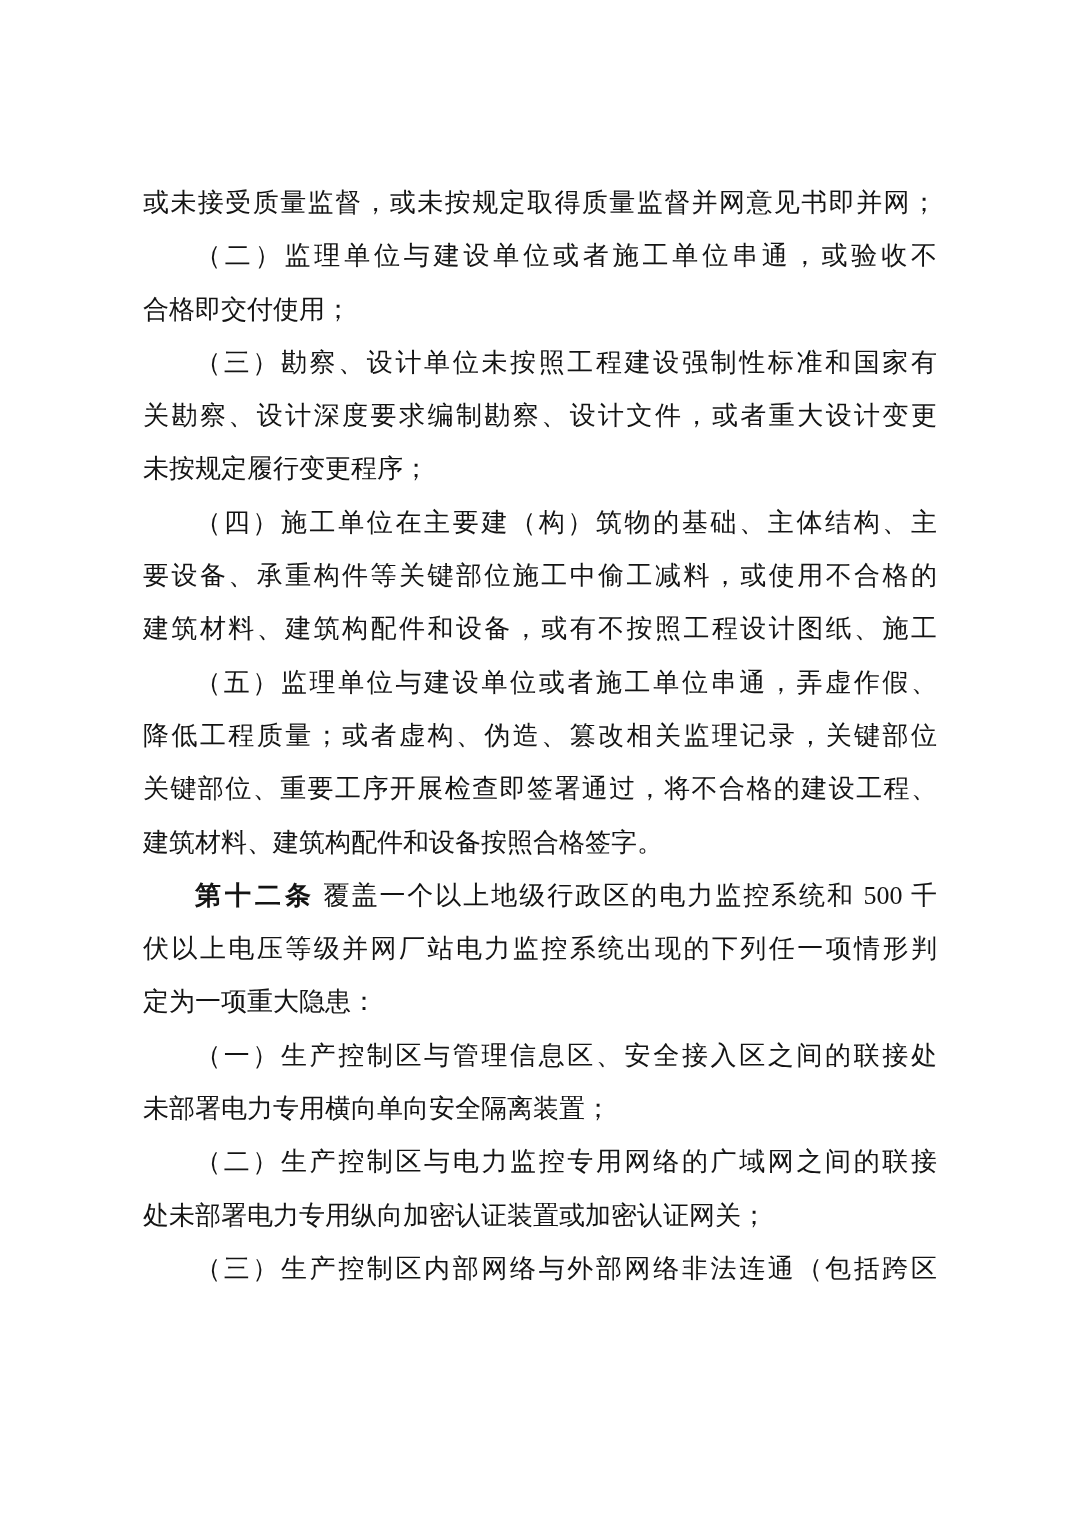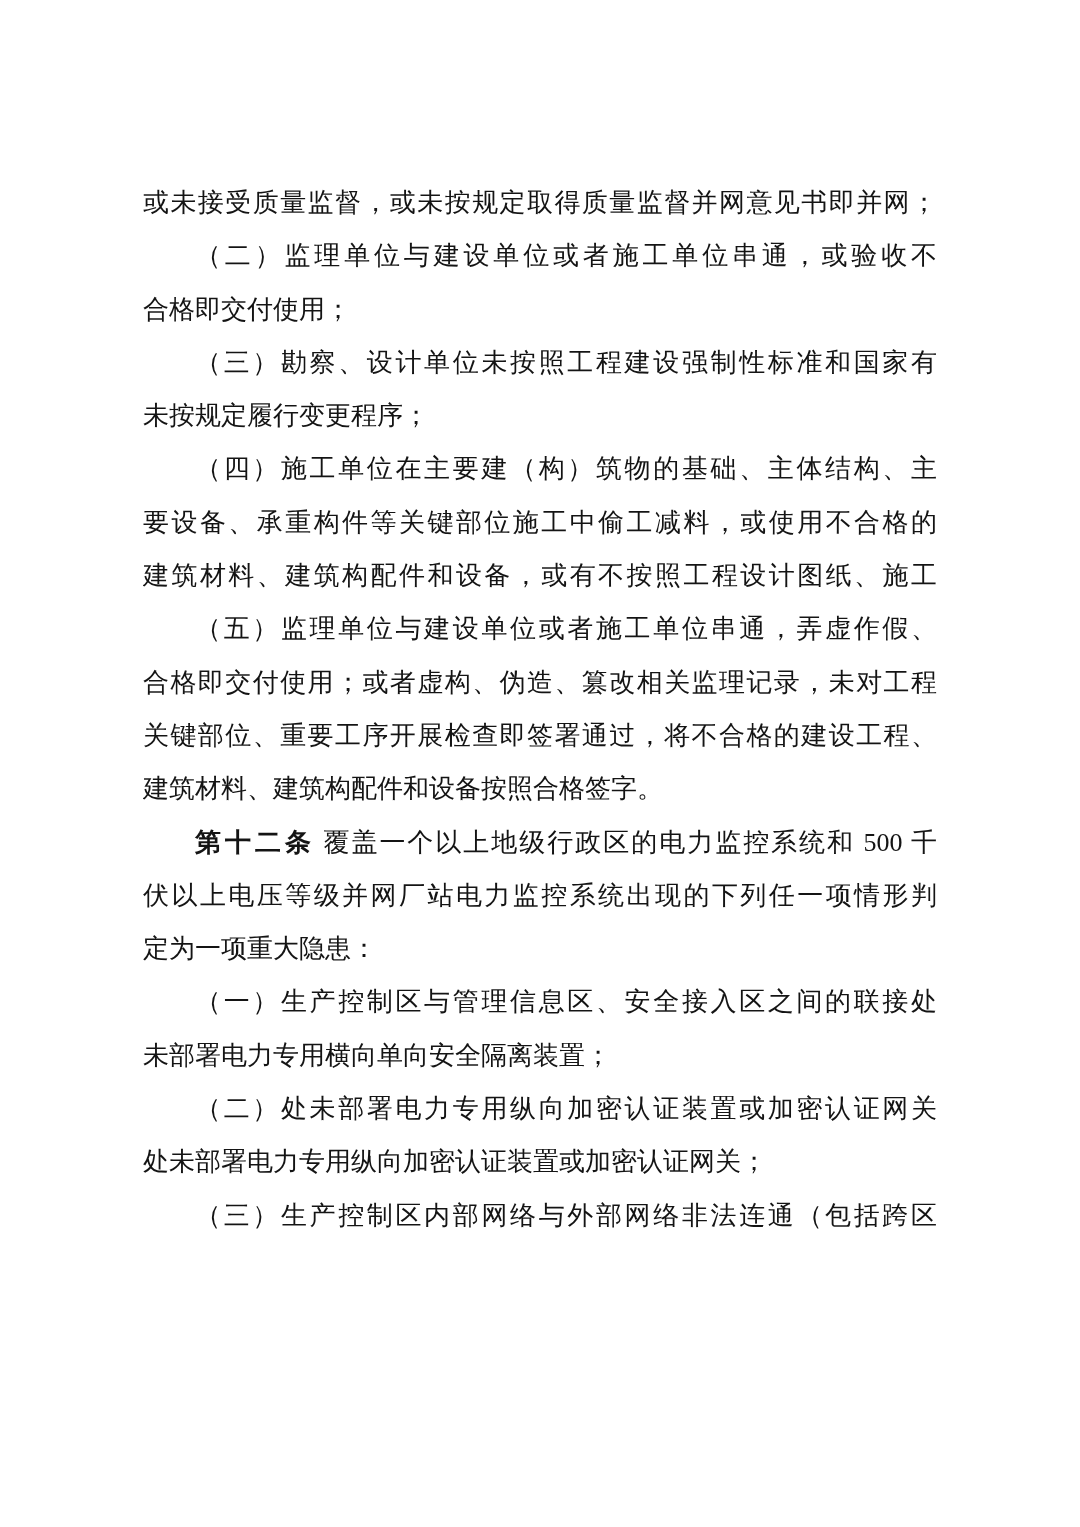--- a/index.html
+++ b/index.html
@@ -45,30 +45,31 @@
 </style>
 </head>
 <body>
 
 <div class="page">
   <div class="content">
       <div class="line">或未接受质量监督，或未按规定取得质量监督并网意见书即并网；</div>
       <div class="line indent">（二）监理单位与建设单位或者施工单位串通，或验收不</div>
       <div class="line short">合格即交付使用；</div>
       <div class="line indent">（三）勘察、设计单位未按照工程建设强制性标准和国家有</div>
+      <div class="line">关勘察、设计深度要求编制勘察、设计文件，或者重大设计变更</div>
       <div class="line short">未按规定履行变更程序；</div>
       <div class="line indent">（四）施工单位在主要建（构）筑物的基础、主体结构、主</div>
       <div class="line">要设备、承重构件等关键部位施工中偷工减料，或使用不合格的</div>
       <div class="line">建筑材料、建筑构配件和设备，或有不按照工程设计图纸、施工</div>
       <div class="line indent">（五）监理单位与建设单位或者施工单位串通，弄虚作假、</div>
-      <div class="line">合格即交付使用；或者虚构、伪造、篡改相关监理记录，未对工程</div>
+      <div class="line">降低工程质量；或者虚构、伪造、篡改相关监理记录，关键部位</div>
       <div class="line">关键部位、重要工序开展检查即签署通过，将不合格的建设工程、</div>
       <div class="line short">建筑材料、建筑构配件和设备按照合格签字。</div>
       <div class="line indent"><span class="article-no">第十二条</span> 覆盖一个以上地级行政区的电力监控系统和 500 千</div>
       <div class="line">伏以上电压等级并网厂站电力监控系统出现的下列任一项情形判</div>
       <div class="line short">定为一项重大隐患：</div>
       <div class="line indent">（一）生产控制区与管理信息区、安全接入区之间的联接处</div>
       <div class="line short">未部署电力专用横向单向安全隔离装置；</div>
-      <div class="line indent">（二）处未部署电力专用纵向加密认证装置或加密认证网关</div>
+      <div class="line indent">（二）生产控制区与电力监控专用网络的广域网之间的联接</div>
       <div class="line short">处未部署电力专用纵向加密认证装置或加密认证网关；</div>
       <div class="line indent">（三）生产控制区内部网络与外部网络非法连通（包括跨区</div>
     </div>
 </div>
 
 </body></html>

